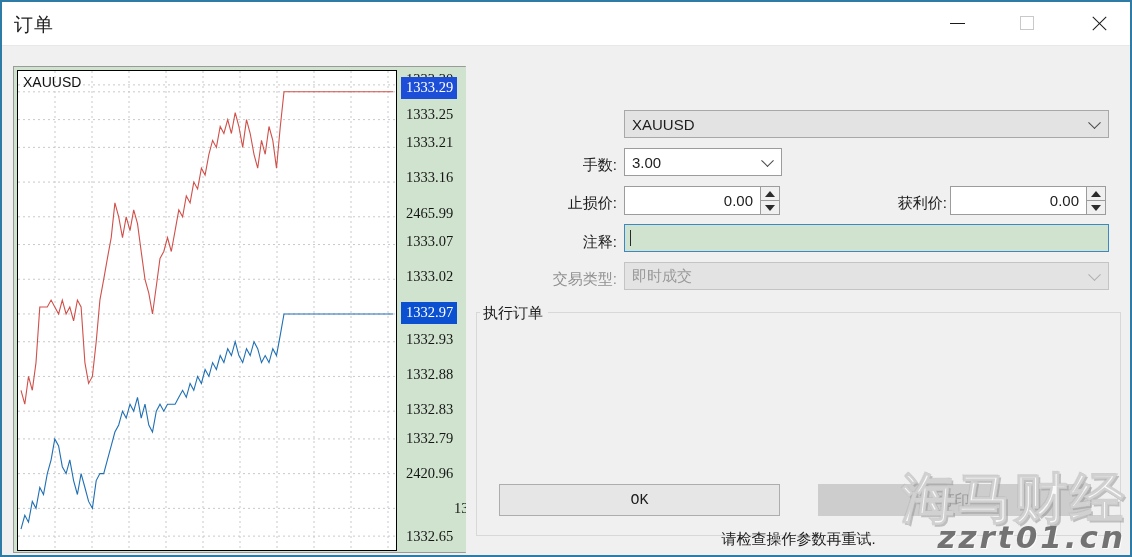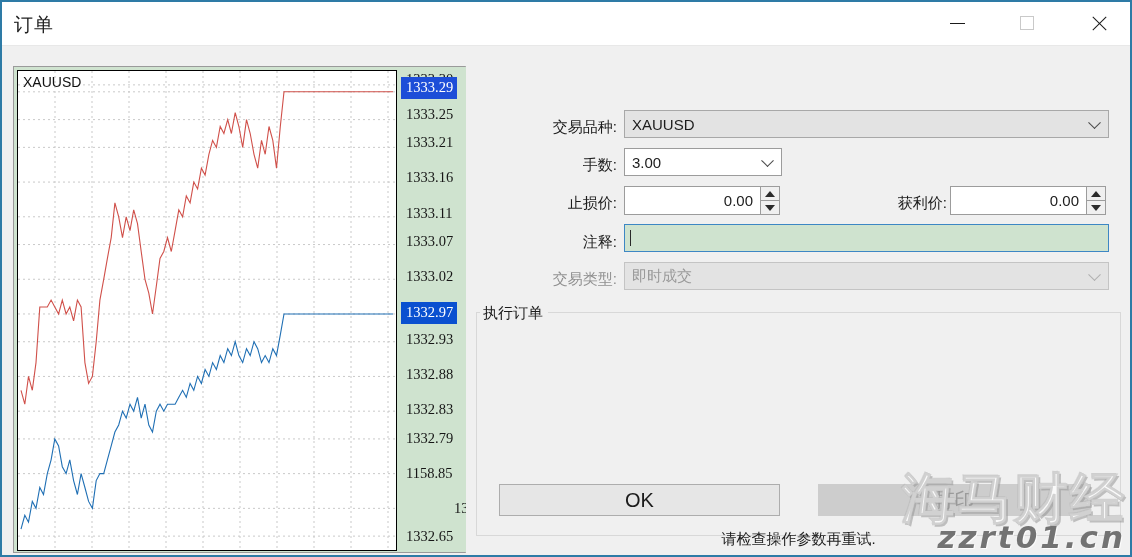--- a/index.html
+++ b/index.html
@@ -198,22 +198,22 @@
     font-size: 25px; color: #3a3a48;
     font-family: "Liberation Serif", serif;
     letter-spacing: 3px;
   }
 
   .btn {
     position: absolute;
     border: 1px solid #adadad;
     background: #e6e6e6;
     display: flex; align-items: center; justify-content: center;
-    font-size: 20px; color: #1b1b1b;
-    font-family: Liberation Sans, sans-serif;
+    font-size: 15px; color: #1b1b1b;
+    font-family: Liberation Mono, monospace;
   }
   .btn.disabled { background: #cdcdcd; border-color: #cdcdcd; color: #9b9b9b; }
 
   #hint {
     position: absolute; left: 474px; top: 484px;
     width: 645px; text-align: center;
     font-size: 15px; color: #1c1c1c;
     white-space: nowrap;
   }
 
@@ -302,41 +302,40 @@
           <polyline id="line-ask" fill="none" stroke="#d0504a" stroke-width="1.1" points="3.0,319.3 6.8,333.2 10.5,305.4 14.3,319.3 18.0,291.6 21.8,236.0 25.5,236.0 29.3,236.0 33.1,229.1 36.8,236.0 40.6,243.0 44.3,229.1 48.1,243.0 51.8,236.0 55.6,249.9 59.4,229.1 63.1,236.0 66.9,291.6 70.6,312.4 74.4,305.4 78.2,270.7 81.9,229.1 85.7,208.3 89.4,187.4 93.2,166.6 96.9,131.9 100.7,145.8 104.5,166.6 108.2,145.8 112.0,159.7 115.7,138.8 119.5,152.7 123.2,180.5 127.0,208.3 130.8,222.1 134.5,243.0 138.3,215.2 142.0,187.4 145.8,180.5 149.5,166.6 153.3,180.5 157.1,159.7 160.8,138.8 164.6,145.8 168.3,125.0 172.1,131.9 175.8,111.1 179.6,118.0 183.4,97.2 187.1,104.1 190.9,83.3 194.6,69.4 198.4,76.4 202.2,55.5 205.9,62.5 209.7,48.6 213.4,62.5 217.2,41.7 220.9,55.5 224.7,76.4 228.5,48.6 232.2,62.5 236.0,83.3 239.7,97.2 243.5,69.4 247.2,83.3 251.0,55.5 254.8,69.4 258.5,97.2 262.3,55.5 266.0,20.8 269.8,20.8 273.5,20.8 277.3,20.8 281.1,20.8 284.8,20.8 288.6,20.8 292.3,20.8 296.1,20.8 299.8,20.8 303.6,20.8 307.4,20.8 311.1,20.8 314.9,20.8 318.6,20.8 322.4,20.8 326.2,20.8 329.9,20.8 333.7,20.8 337.4,20.8 341.2,20.8 344.9,20.8 348.7,20.8 352.5,20.8 356.2,20.8 360.0,20.8 363.7,20.8 367.5,20.8 371.2,20.8 375.0,20.8"></polyline>
           <polyline id="line-bid" fill="none" stroke="#1f6fb4" stroke-width="1.1" points="3.0,458.2 6.8,444.3 10.5,451.2 14.3,430.4 18.0,437.3 21.8,416.5 25.5,423.5 29.3,402.6 33.1,388.8 36.8,367.9 40.6,374.9 44.3,395.7 48.1,402.6 51.8,388.8 55.6,409.6 59.4,423.5 63.1,402.6 66.9,416.5 70.6,430.4 74.4,437.3 78.2,409.6 81.9,402.6 85.7,402.6 89.4,388.8 93.2,374.9 96.9,361.0 100.7,354.0 104.5,340.2 108.2,347.1 112.0,333.2 115.7,340.2 119.5,326.3 123.2,347.1 127.0,333.2 130.8,354.0 134.5,361.0 138.3,340.2 142.0,333.2 145.8,340.2 149.5,333.2 153.3,333.2 157.1,333.2 160.8,326.3 164.6,319.3 168.3,326.3 172.1,312.4 175.8,319.3 179.6,305.4 183.4,312.4 187.1,298.5 190.9,305.4 194.6,291.6 198.4,298.5 202.2,284.6 205.9,291.6 209.7,277.7 213.4,284.6 217.2,270.7 220.9,284.6 224.7,291.6 228.5,277.7 232.2,284.6 236.0,270.7 239.7,277.7 243.5,291.6 247.2,284.6 251.0,291.6 254.8,277.7 258.5,284.6 262.3,263.8 266.0,243.0 269.8,243.0 273.5,243.0 277.3,243.0 281.1,243.0 284.8,243.0 288.6,243.0 292.3,243.0 296.1,243.0 299.8,243.0 303.6,243.0 307.4,243.0 311.1,243.0 314.9,243.0 318.6,243.0 322.4,243.0 326.2,243.0 329.9,243.0 333.7,243.0 337.4,243.0 341.2,243.0 344.9,243.0 348.7,243.0 352.5,243.0 356.2,243.0 360.0,243.0 363.7,243.0 367.5,243.0 371.2,243.0 375.0,243.0"></polyline>
         </svg>
       </div>
 
       <div id="price-scale">
         <div id="scale-ticks">
             <div class="p-tick" style="top: 39.2029px;">1333.25</div>
             <div class="p-tick" style="top: 67.3188px;">1333.21</div>
             <div class="p-tick" style="top: 102.464px;">1333.16</div>
-            <div class="p-tick" style="top: 137.609px;">1333.11</div>
+            <div class="p-tick" style="top: 137.609px;">2465.99</div>
             <div class="p-tick" style="top: 165.725px;">1333.07</div>
             <div class="p-tick" style="top: 200.87px;">1333.02</div>
             <div class="p-tick" style="top: 264.13px;">1332.93</div>
             <div class="p-tick" style="top: 299.275px;">1332.88</div>
             <div class="p-tick" style="top: 334.42px;">1332.83</div>
             <div class="p-tick" style="top: 362.536px;">1332.79</div>
-            <div class="p-tick" style="top: 397.681px;">1158.85</div>
+            <div class="p-tick" style="top: 397.681px;">2420.96</div>
             <div class="p-tick" style="top: 432.826px; margin-left: 48px;">1332.69</div>
             <div class="p-tick" style="top: 460.942px;">1332.65</div>
             <div class="p-tick" style="top: 4.05797px;">1333.30</div>
           </div>
         <div class="p-badge" id="badge-ask" style="top: 10.087px;">1333.29</div>
         <div class="p-badge" id="badge-bid" style="top: 235.014px;">1332.97</div>
       </div>
 
     </div>
 
     <div id="form">
 
-      <div class="flabel" style="left:0px; top:72px; width:145px;">交易品种:</div>
       <div class="field readonly" style="left:152px; top:64px; width:485px; height:28px;">
         <span class="val">XAUUSD</span>
         <span class="caret-down"></span>
       </div>
 
       <div class="flabel" style="left:0px; top:110px; width:145px;">手数:</div>
       <div class="field" style="left:152px; top:102px; width:158px; height:28px;">
         <span class="val">3.00</span>
         <span class="caret-down"></span>
       </div>

